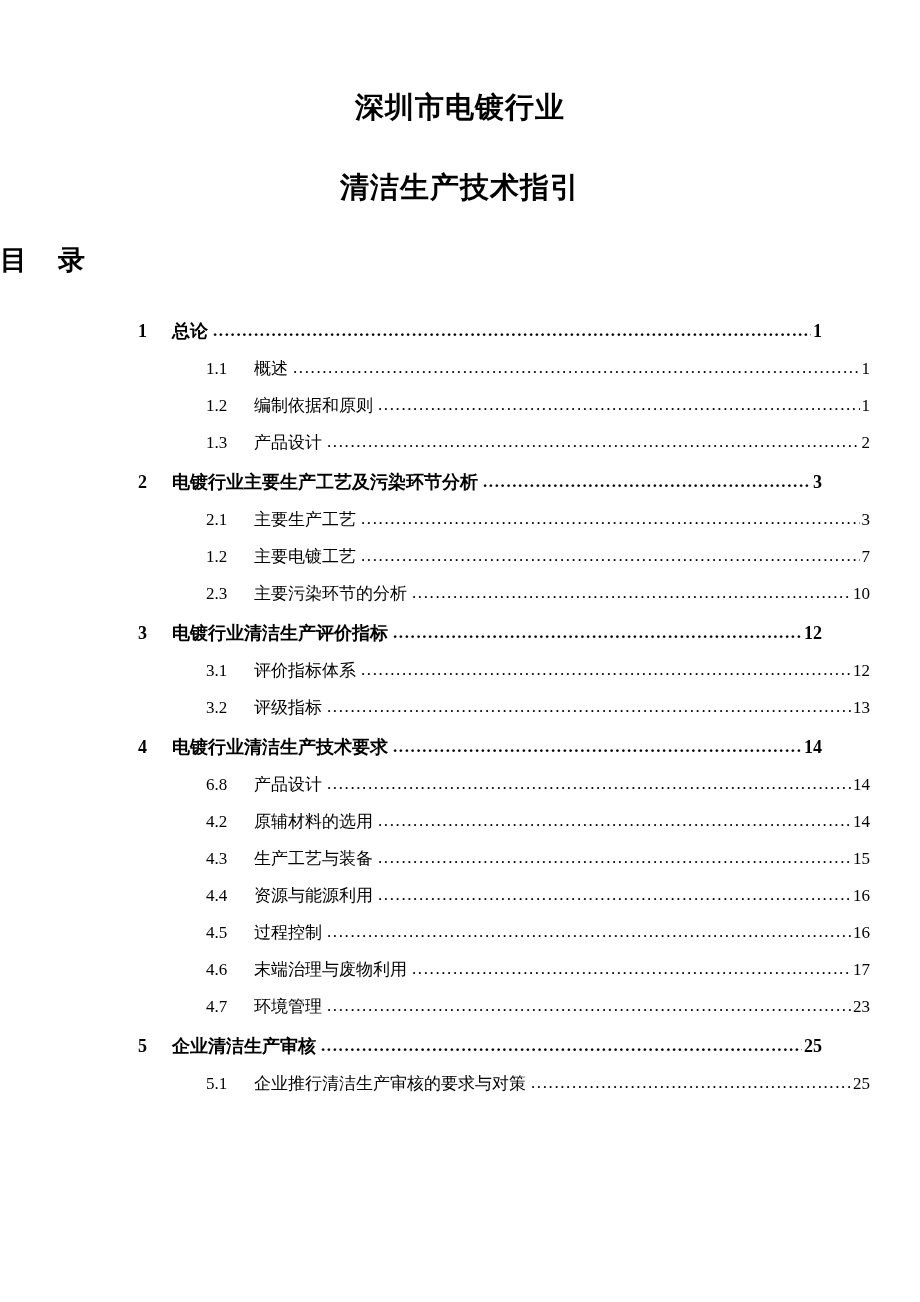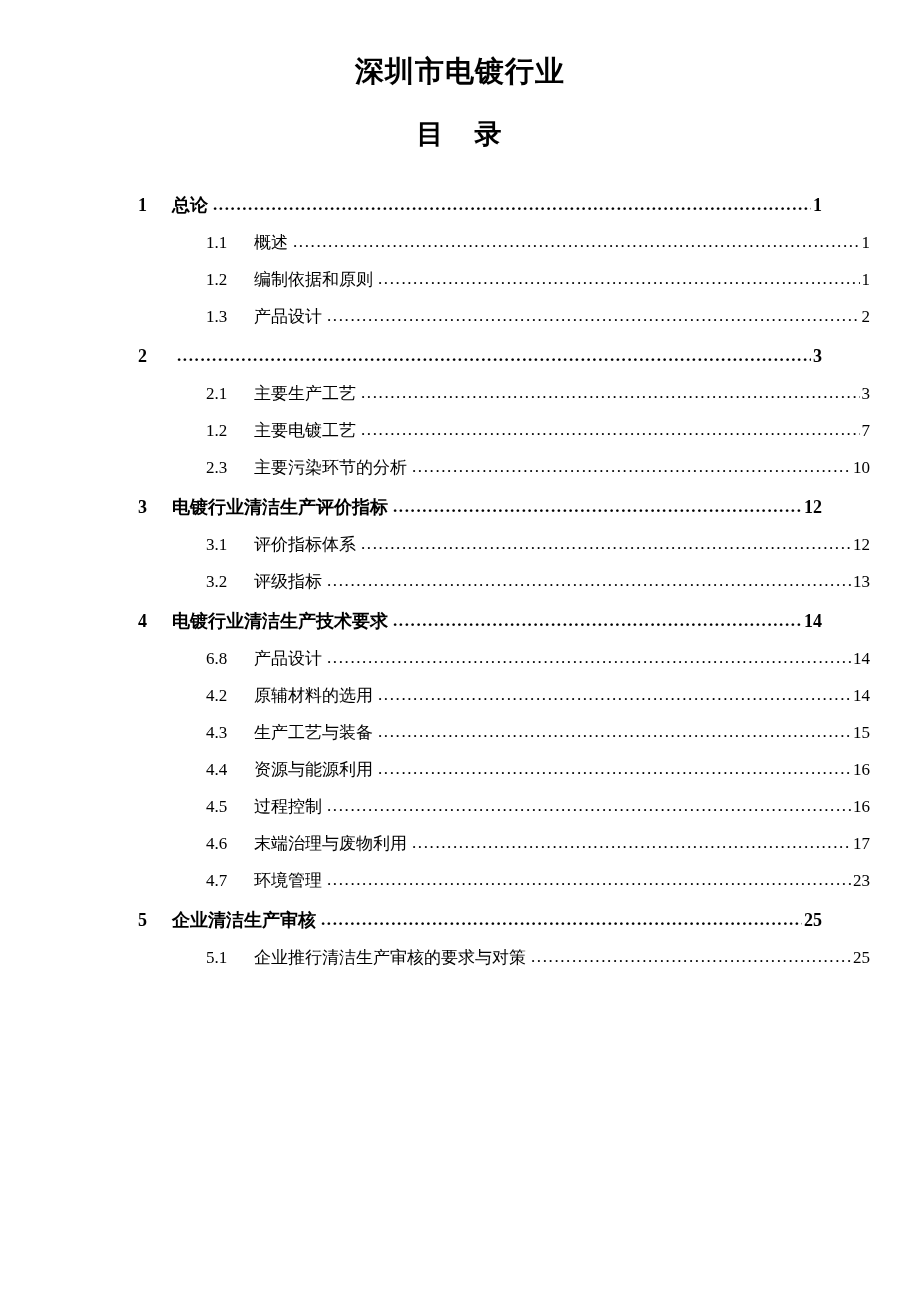--- a/index.html
+++ b/index.html
@@ -23,31 +23,31 @@
     padding: 0;
   }
   .doc-title {
     text-align: center;
     font-family: "Liberation Sans", sans-serif;
     font-weight: bold;
     font-size: 29px;
     letter-spacing: 1px;
   }
   .title-line-1 {
-    margin-top: 52px;
+    margin-top: 88px;
   }
   .title-line-2 {
     margin-top: 40px;
   }
   .toc-heading {
-    text-align: center;
+    text-align: left;
     font-family: "Liberation Sans", sans-serif;
     font-weight: bold;
     font-size: 27px;
-    margin-top: 24px;
+    margin-top: 34px;
     letter-spacing: 2px;
   }
   .toc {
     margin-top: 44px;
     padding: 0 98px 0 138px;
   }
   .toc-entry {
     display: flex;
     align-items: baseline;
     width: 100%;
@@ -100,20 +100,21 @@
     white-space: nowrap;
     text-align: right;
   }
 </style>
 </head>
 <body>
 
 <div class="page">
 
   <div class="doc-title title-line-1">深圳市电镀行业</div>
+  <div class="doc-title title-line-2">清洁生产技术指引</div>
 
   <div class="toc-heading">目　录</div>
 
   <div class="toc" id="toc-container">
       <div class="toc-entry level1">
         <span class="num">1</span>
         <span class="label">总论</span>
         <span class="leader">..........................................................................................................................................................</span>
         <span class="pagenum">1</span>
       </div>
@@ -130,20 +131,21 @@
         <span class="pagenum">1</span>
       </div>
       <div class="toc-entry level2">
         <span class="num">1.3</span>
         <span class="label">产品设计</span>
         <span class="leader">..........................................................................................................................................................</span>
         <span class="pagenum">2</span>
       </div>
       <div class="toc-entry level1">
         <span class="num">2</span>
+        <span class="label">电镀行业主要生产工艺及污染环节分析</span>
         <span class="leader">..........................................................................................................................................................</span>
         <span class="pagenum">3</span>
       </div>
       <div class="toc-entry level2">
         <span class="num">2.1</span>
         <span class="label">主要生产工艺</span>
         <span class="leader">..........................................................................................................................................................</span>
         <span class="pagenum">3</span>
       </div>
       <div class="toc-entry level2">

